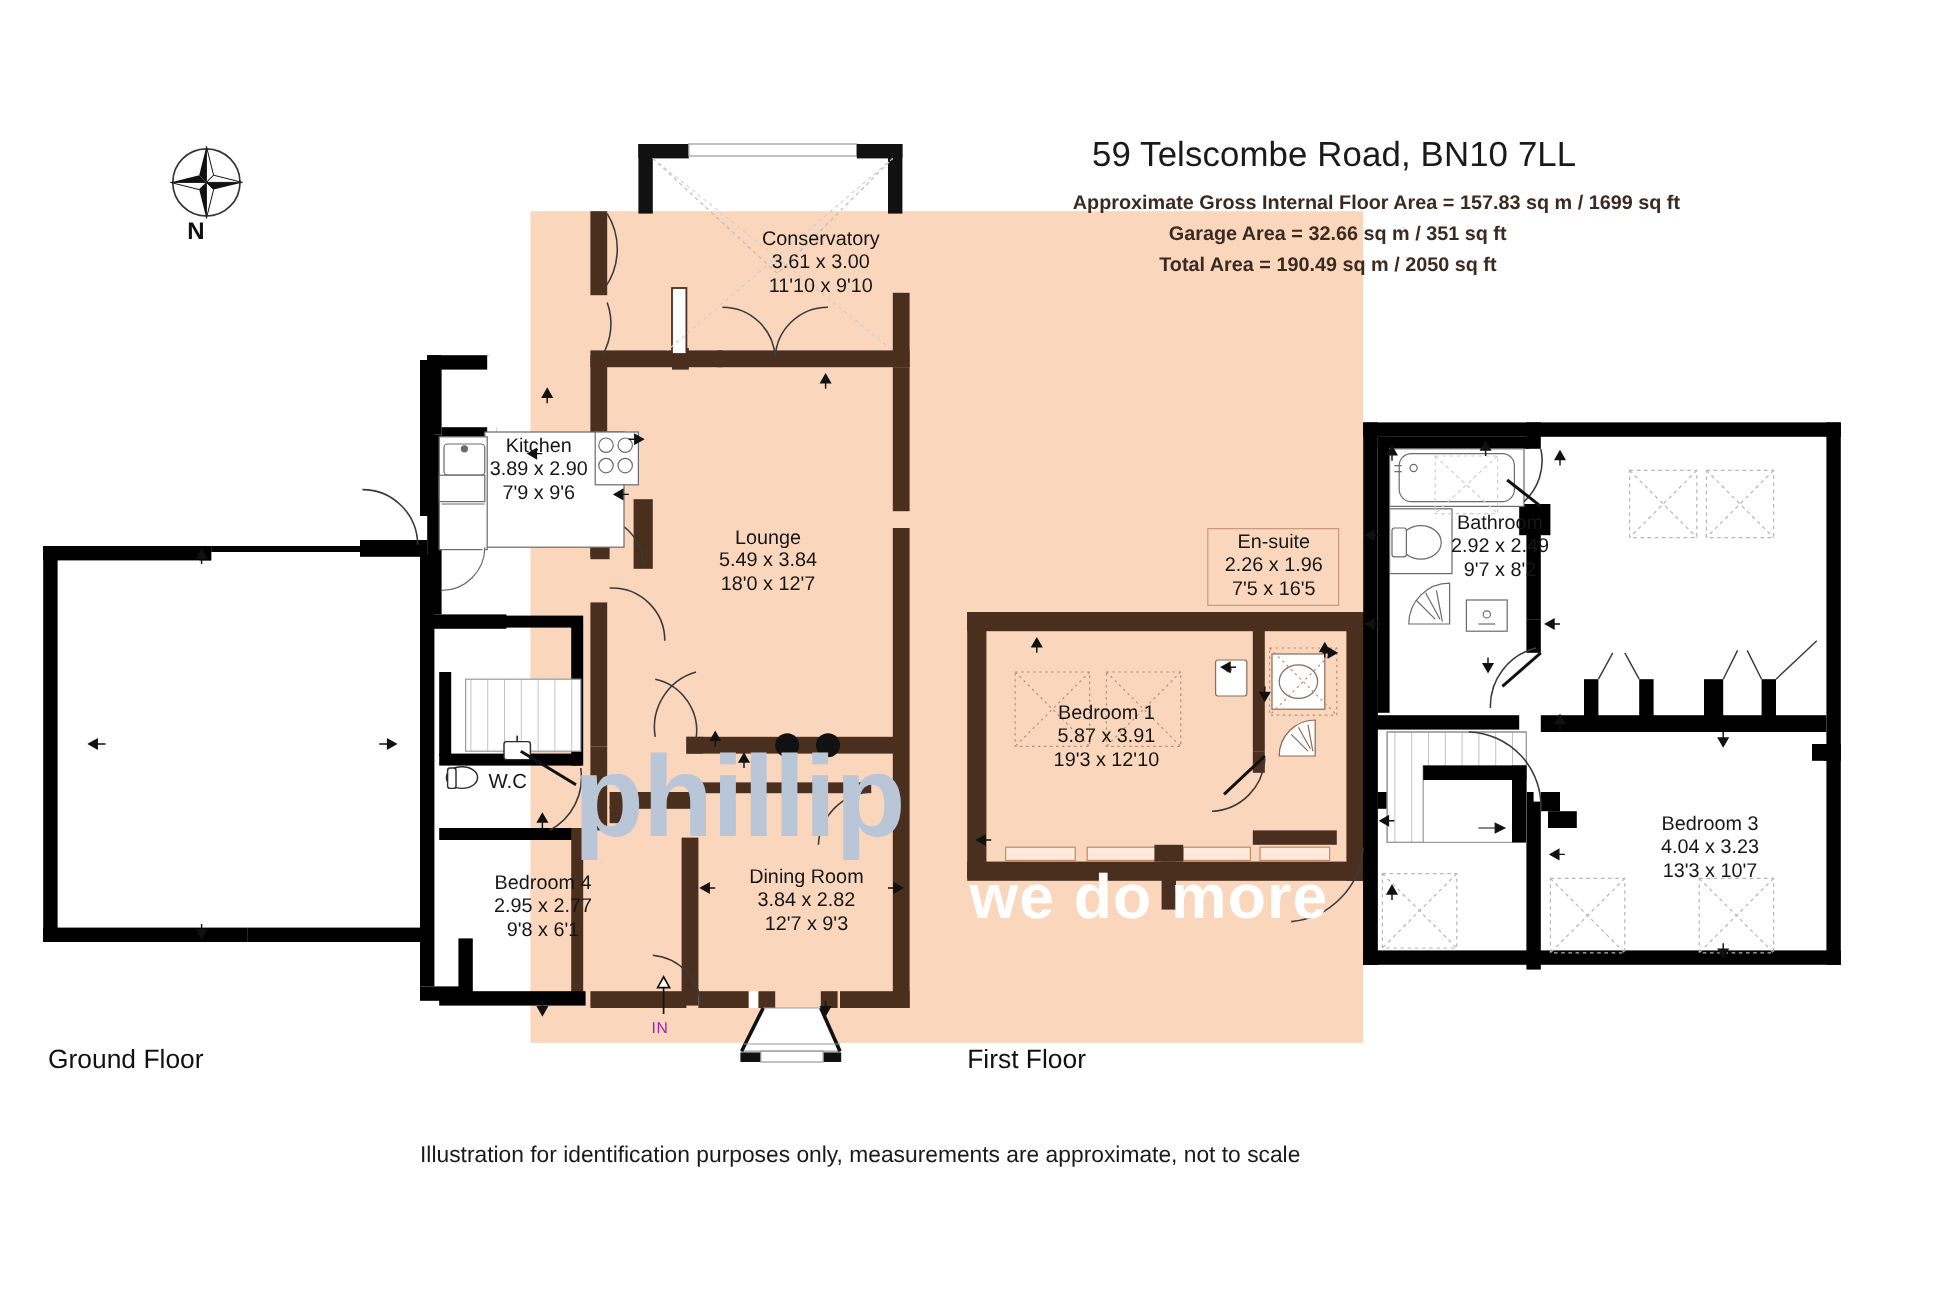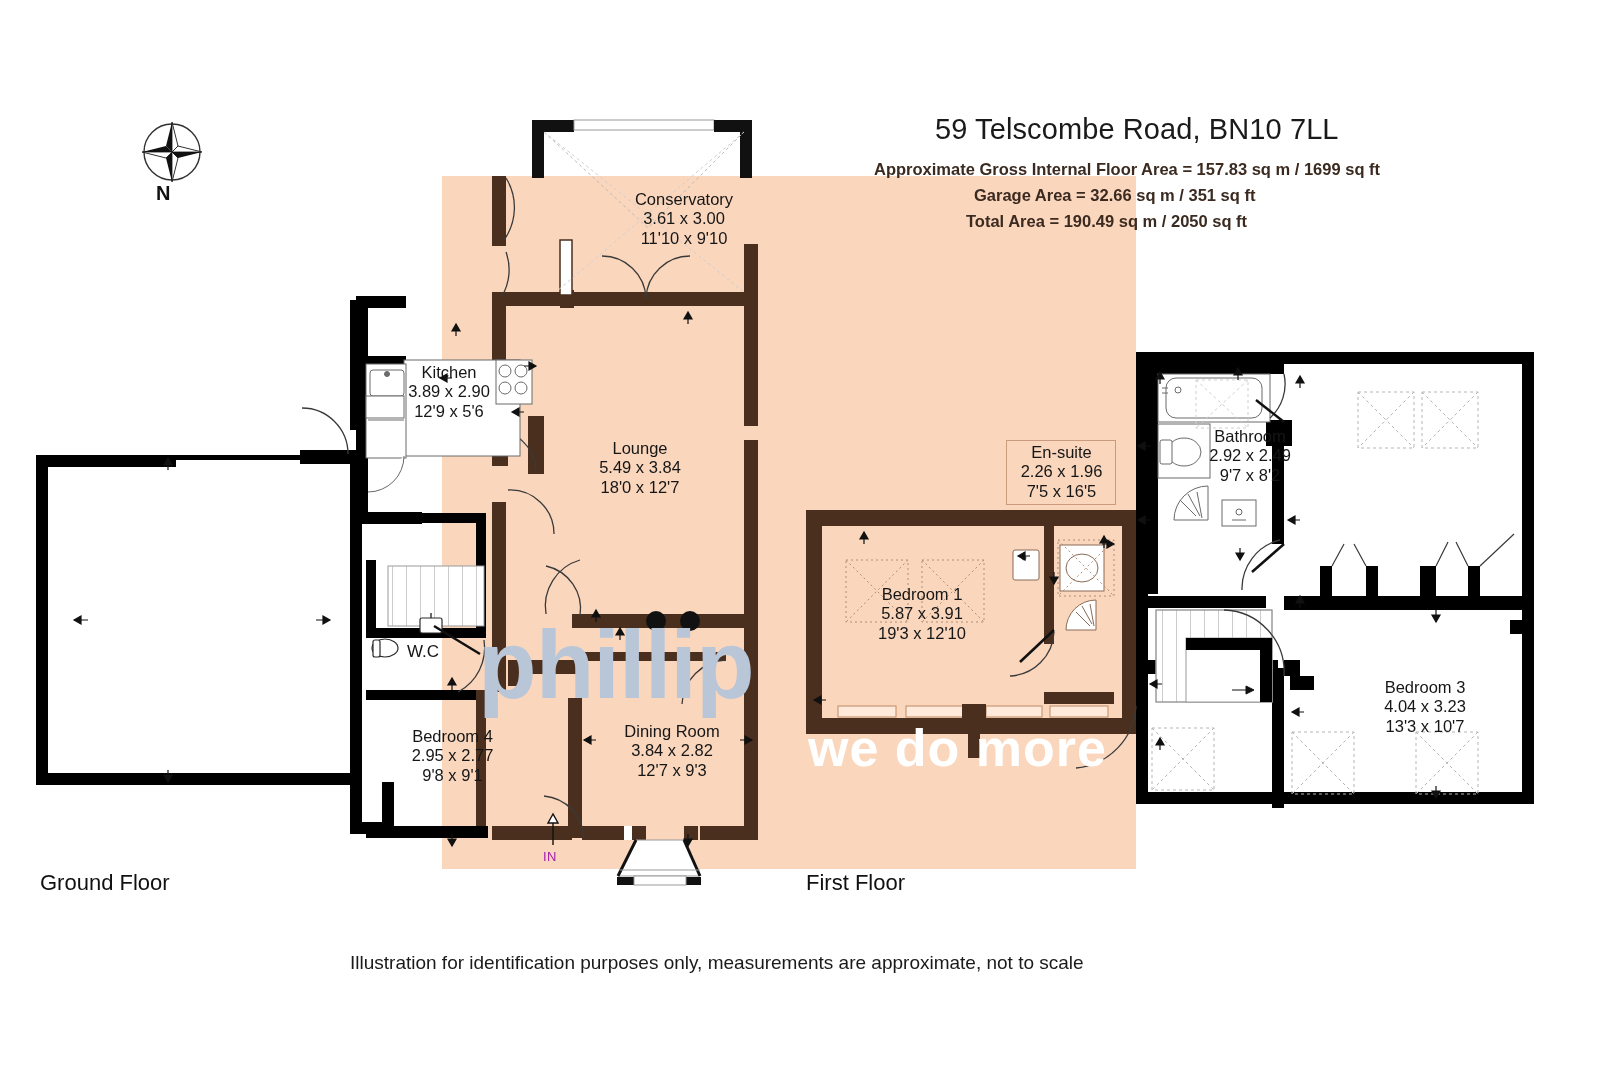--- a/index.html
+++ b/index.html
@@ -32,21 +32,20 @@
     position: absolute;
     white-space: nowrap;
     color: #1a1a1a;
     font-family: "Liberation Sans", sans-serif;
     line-height: 1.18;
   }
   .title {
     font-size: 29px;
     font-weight: 400;
     letter-spacing: 0.1px;
-    margin-left: 25px;
   }
   .area-line {
     font-size: 16.5px;
     font-weight: bold;
     color: #3b2a20;
   }
   .roomlabel {
     font-size: 16.5px;
     text-align: center;
     color: #161616;
@@ -425,49 +424,49 @@
       <path d="M553 845 v-28"></path>
       <path d="M553 814 l-5 9 h10 z" fill="#ffffff"></path>
     </g>
   </svg>
 
   <div class="wm wm1" style="left:478px; top:610px; color:#b9c6d8;">phillip</div>
   <div class="wm wm2" style="left:808px; top:718px; color:#ffffff;">we do more</div>
 
   <div class="txt title" style="left:910px; top:112px;">59 Telscombe Road, BN10 7LL</div>
 
-  <div class="txt area-line" style="left:874px; top:160px;">Approximate Gross Internal Floor Area = 157.83 sq m / 1699 sq ft</div>
+  <div class="txt area-line" style="left:894px; top:160px;">Approximate Gross Internal Floor Area = 157.83 sq m / 1699 sq ft</div>
   <div class="txt area-line" style="left:974px; top:186px;">Garage Area = 32.66 sq m / 351 sq ft</div>
   <div class="txt area-line" style="left:966px; top:212px;">Total Area = 190.49 sq m / 2050 sq ft</div>
 
   <div class="txt roomlabel" style="left:594px; top:190px; width:180px; margin-left:0;">
     <span class="rn">Conservatory</span>
     <span class="rm">3.61 x 3.00</span>
     <span class="rf">11'10 x 9'10</span>
   </div>
 
   <div class="txt roomlabel" style="left:384px; top:363px; width:130px;">
     <span class="rn">Kitchen</span>
     <span class="rm">3.89 x 2.90</span>
-    <span class="rf">12'9 x 5'6</span>
+    <span class="rf">7'9 x 9'6</span>
   </div>
 
   <div class="txt roomlabel" style="left:570px; top:439px; width:140px;">
     <span class="rn">Lounge</span>
     <span class="rm">5.49 x 3.84</span>
     <span class="rf">18'0 x 12'7</span>
   </div>
 
 
   <div class="txt wc-lbl" style="left:407px; top:642px;">W.C</div>
 
   <div class="txt roomlabel" style="left:385px; top:727px; width:135px;">
     <span class="rn">Bedroom 4</span>
     <span class="rm">2.95 x 2.77</span>
-    <span class="rf">9'8 x 9'1</span>
+    <span class="rf">9'8 x 6'1</span>
   </div>
 
   <div class="txt roomlabel" style="left:602px; top:722px; width:140px;">
     <span class="rn">Dining Room</span>
     <span class="rm">3.84 x 2.82</span>
     <span class="rf">12'7 x 9'3</span>
   </div>
 
   <div class="ensuite-box" style="left:1006px; top:440px; width:110px;">
     <span class="rn">En-suite</span>

